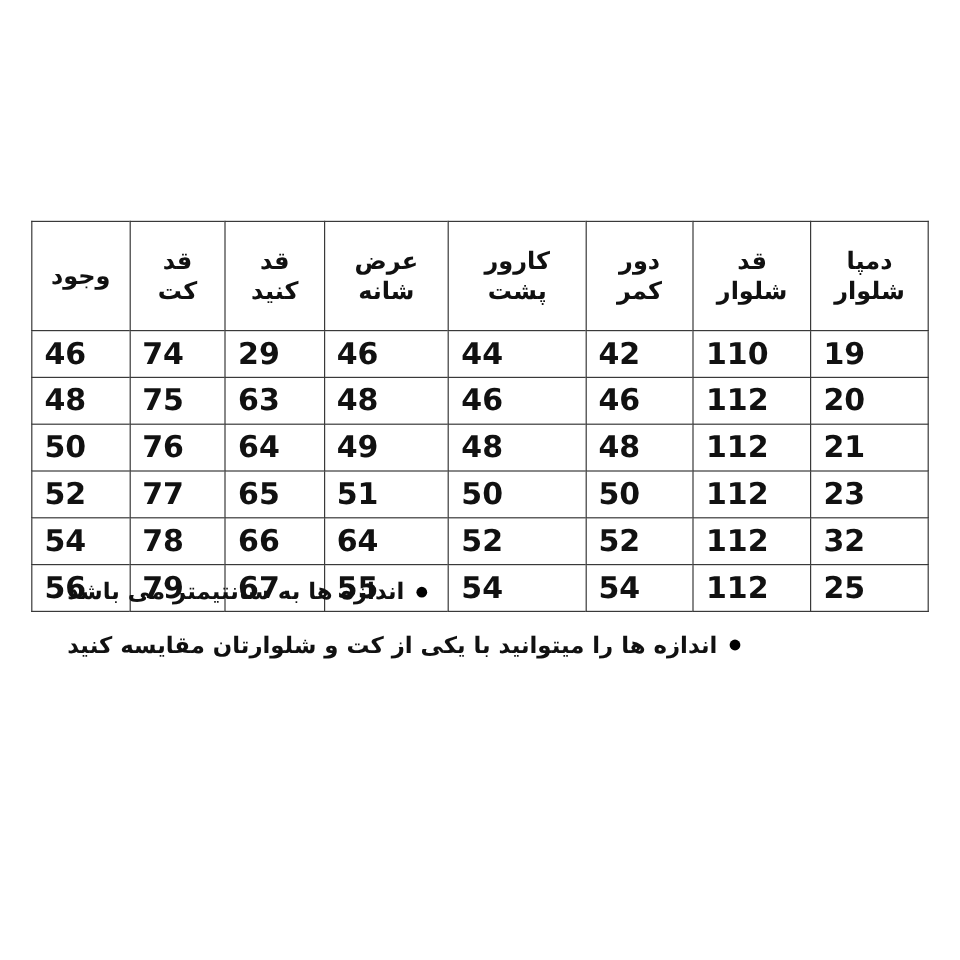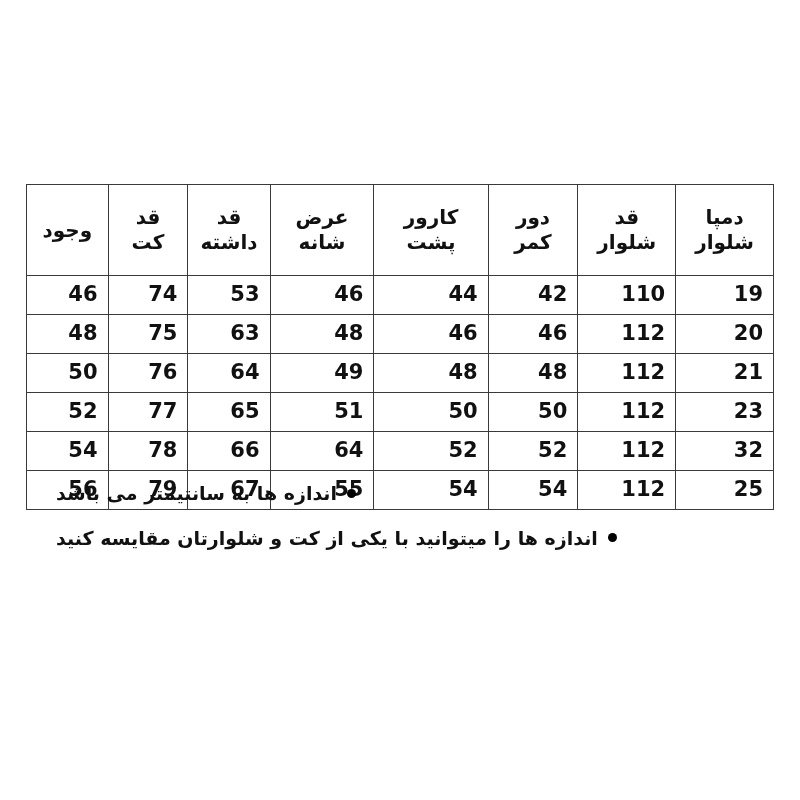--- a/index.html
+++ b/index.html
@@ -43,23 +43,23 @@
     padding: 0;
   }
   table.size-table thead th {
     height: 82px;
     line-height: 1.25;
     padding: 4px 6px;
   }
   table.size-table tbody td {
     height: 34px;
     padding: 1px 10px 3px 10px;
-    text-align: right;
+    text-align: left;
     direction: ltr;
-    font-size: 21px;
+    font-size: 25px;
   }
   .hdr-line {
     display: block;
     white-space: nowrap;
   }
   
   col.c-dompa   { width: 13.1%; }
   col.c-ghadsh  { width: 13.1%; }
   col.c-dourk   { width: 12.0%; }
   col.c-karvor  { width: 15.3%; }
@@ -143,40 +143,40 @@
           <th>
             <span class="hdr-line">کارور</span>
             <span class="hdr-line">پشت</span>
           </th>
           <th>
             <span class="hdr-line">عرض</span>
             <span class="hdr-line">شانه</span>
           </th>
           <th>
             <span class="hdr-line">قد</span>
-            <span class="hdr-line">داشته</span>
+            <span class="hdr-line">کنید</span>
           </th>
           <th>
             <span class="hdr-line">قد</span>
             <span class="hdr-line">کت</span>
           </th>
           <th>
             <span class="hdr-line">وجود</span>
             <span class="hdr-line"></span>
           </th>
         </tr>
       </thead>
       <tbody>
         <tr>
           <td>19</td>
           <td>110</td>
           <td>42</td>
           <td>44</td>
           <td>46</td>
-          <td>53</td>
+          <td>29</td>
           <td>74</td>
           <td>46</td>
         </tr>
         <tr>
           <td>20</td>
           <td>112</td>
           <td>46</td>
           <td>46</td>
           <td>48</td>
           <td>63</td>

